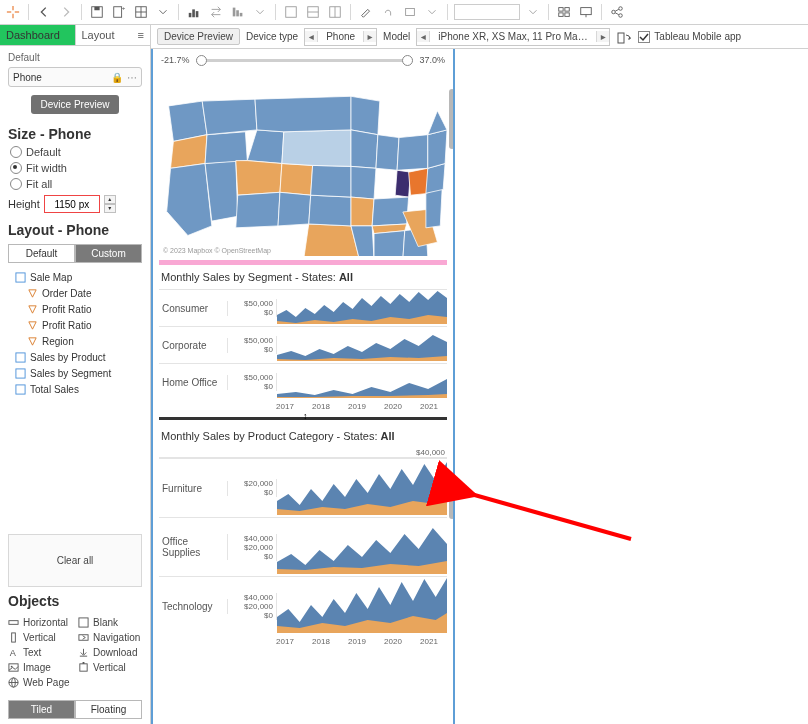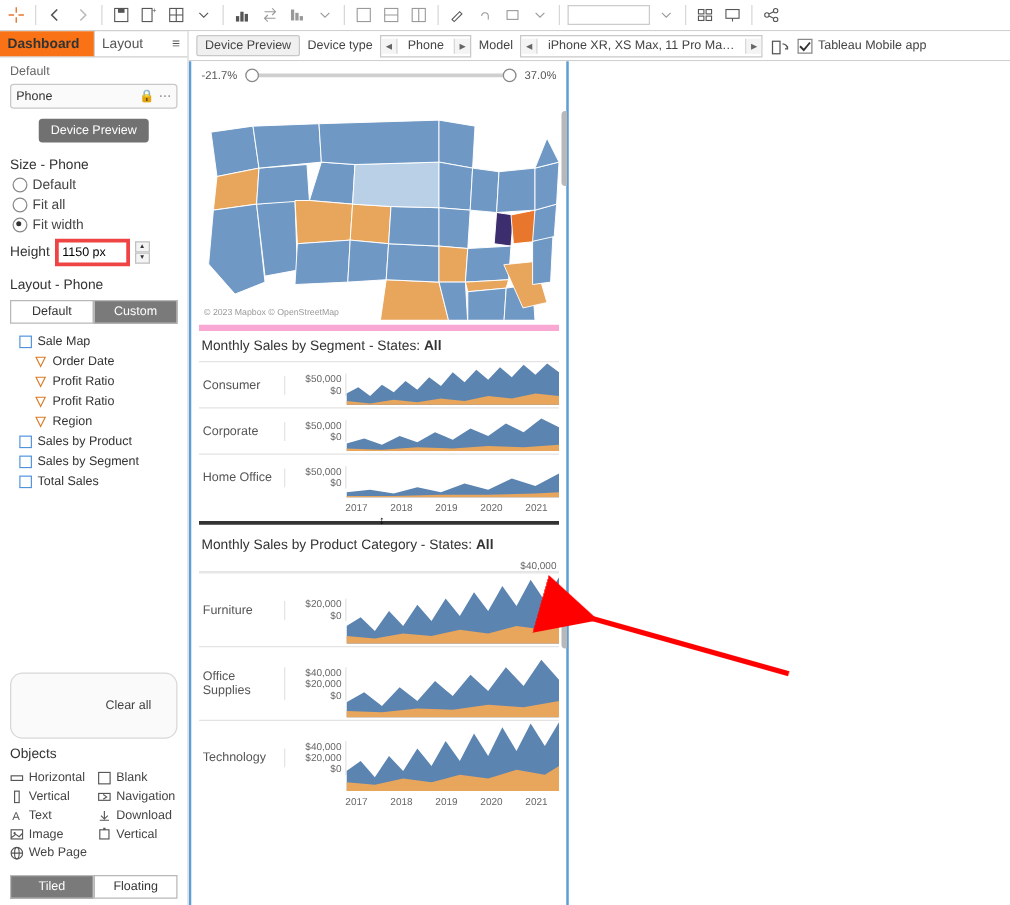--- a/index.html
+++ b/index.html
@@ -7,43 +7,43 @@
 .topbar{height:24px;border-bottom:1px solid #d0d0d0;display:flex;align-items:center;padding:0 4px;gap:4px}
 .tb-ico{width:18px;height:18px;display:flex;align-items:center;justify-content:center;color:#555}
 .tb-ico svg{width:14px;height:14px}
 .tb-sep{width:1px;height:16px;background:#d8d8d8;margin:0 2px}
 .tb-input{width:64px;height:14px;border:1px solid #ccc;background:#fff}
 
 .main{display:flex;height:700px}
 .leftpanel{width:150px;border-right:1px solid #d0d0d0;display:flex;flex-direction:column}
 .tabs{display:flex;border-bottom:1px solid #d0d0d0}
 .tab{flex:1;padding:4px 6px;text-align:left;font-size:11px}
-.tab.active{background:#f97316;border-right:1px solid #d0d0d0;font-weight:bold}
+.tab.active{background:#22c55e;border-right:1px solid #d0d0d0;font-weight:normal}
 .tab.inactive{color:#555;text-align:left}
 .subhead{padding:6px 8px 2px;color:#666;font-size:10px}
 .dropdown{margin:2px 8px;height:18px;border:1px solid #c8c8c8;border-radius:3px;background:#fafafa;display:flex;align-items:center;padding:0 4px;font-size:10px;position:relative}
 .dropdown .lock{margin-left:auto;color:#888}
 .btn{margin:6px auto;display:block;padding:4px 10px;background:#717171;color:#fff;border:none;border-radius:3px;font-size:10px}
-.sect{padding:6px 8px 2px;font-weight:normal;font-size:11px;color:#333}
+.sect{padding:6px 8px 2px;font-weight:bold;font-size:14px;color:#333}
 .radio-row{display:flex;align-items:center;padding:2px 10px;gap:4px;color:#444}
 .radio{width:10px;height:10px;border:1px solid #888;border-radius:50%;display:inline-block;position:relative}
 .radio.checked::after{content:"";position:absolute;top:2px;left:2px;width:4px;height:4px;background:#333;border-radius:50%}
 .hrow{display:flex;align-items:center;padding:3px 8px;gap:4px}
-.mini-input{width:48px;height:16px;border:3px solid #ef4444;text-align:left;padding:0 3px;font-size:10px}
+.mini-input{width:48px;height:16px;border:1px solid #ef4444;text-align:center;padding:0 3px;font-size:10px}
 .stepper{display:flex;flex-direction:column}
 .stepper span{width:10px;height:7px;border:1px solid #c0c0c0;font-size:6px;text-align:center;line-height:6px;background:#f4f4f4}
 .seg{display:flex;margin:4px 8px}
 .seg .sbtn{flex:1;padding:3px 0;font-size:10px;text-align:center;border:1px solid #b8b8b8;background:#fff}
 .seg .sbtn.active{background:#7a7a7a;color:#fff}
 .tree{padding:2px 4px}
 .tree-item{display:flex;align-items:center;padding:2px 2px 2px 10px;gap:4px;font-size:10px;color:#333}
 .tree-item.sub{padding-left:22px}
 .ticon{width:12px;height:12px;display:inline-flex;align-items:center;justify-content:center}
 .ticon svg{width:11px;height:11px}
-.link-row{text-align:right;padding:20px;font-size:10px;color:#444;border:1px solid #d8d8d8;margin:0 8px;border-radius:10px;background:#fafafa}
+.link-row{text-align:center;padding:20px;font-size:10px;color:#444;border:1px solid #d8d8d8;margin:0 8px;border-radius:0;background:#fafafa}
 .objects{padding:4px 8px}
 .objgrid{display:grid;grid-template-columns:1fr 1fr;gap:4px 6px;padding:2px 0}
 .objitem{display:flex;align-items:center;gap:4px;font-size:10px;color:#444}
 .objitem svg{width:11px;height:11px}
 .seg2{display:flex;margin:6px 8px}
 .cbrow{display:flex;align-items:center;gap:4px;padding:4px 8px;font-size:10px;color:#444}
 .cb{width:10px;height:10px;border:1px solid #888;display:inline-block}
 
 .workspace{flex:1;background:#fff;position:relative;overflow:hidden}
 .device-bar{height:23px;border-bottom:1px solid #d0d0d0;display:flex;align-items:center;padding:0 6px;gap:6px;font-size:10px;color:#444}
@@ -244,26 +244,26 @@
       <span class="lock">🔒 ⋯</span>
     </div>
     <button class="btn">Device Preview</button>
 
     <div class="sect">Size - Phone</div>
     <div class="radio-row">
         <span class="radio"></span>
         <span>Default</span>
       </div>
     <div class="radio-row">
+        <span class="radio checked"></span>
+        <span>Fit width</span>
+      </div>
+    <div class="radio-row">
         <span class="radio"></span>
         <span>Fit all</span>
-      </div>
-    <div class="radio-row">
-        <span class="radio checked"></span>
-        <span>Fit width</span>
       </div>
     <div class="hrow">
       <span>Height</span>
       <input class="mini-input" value="1150 px" style="">
       <div class="stepper">
           <span>▴</span>
           <span>▾</span>
         </div>
     </div>
 

